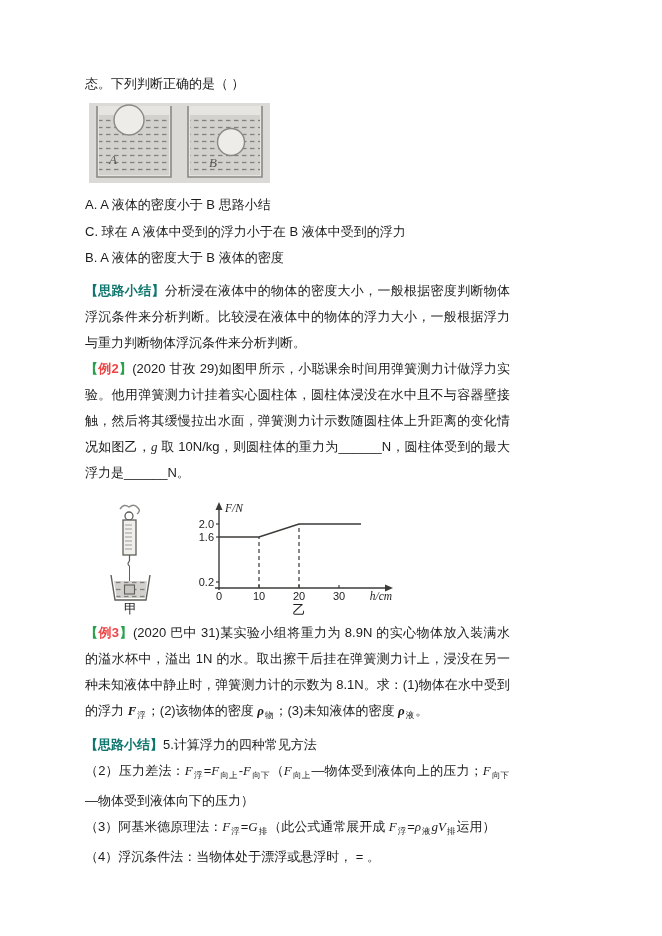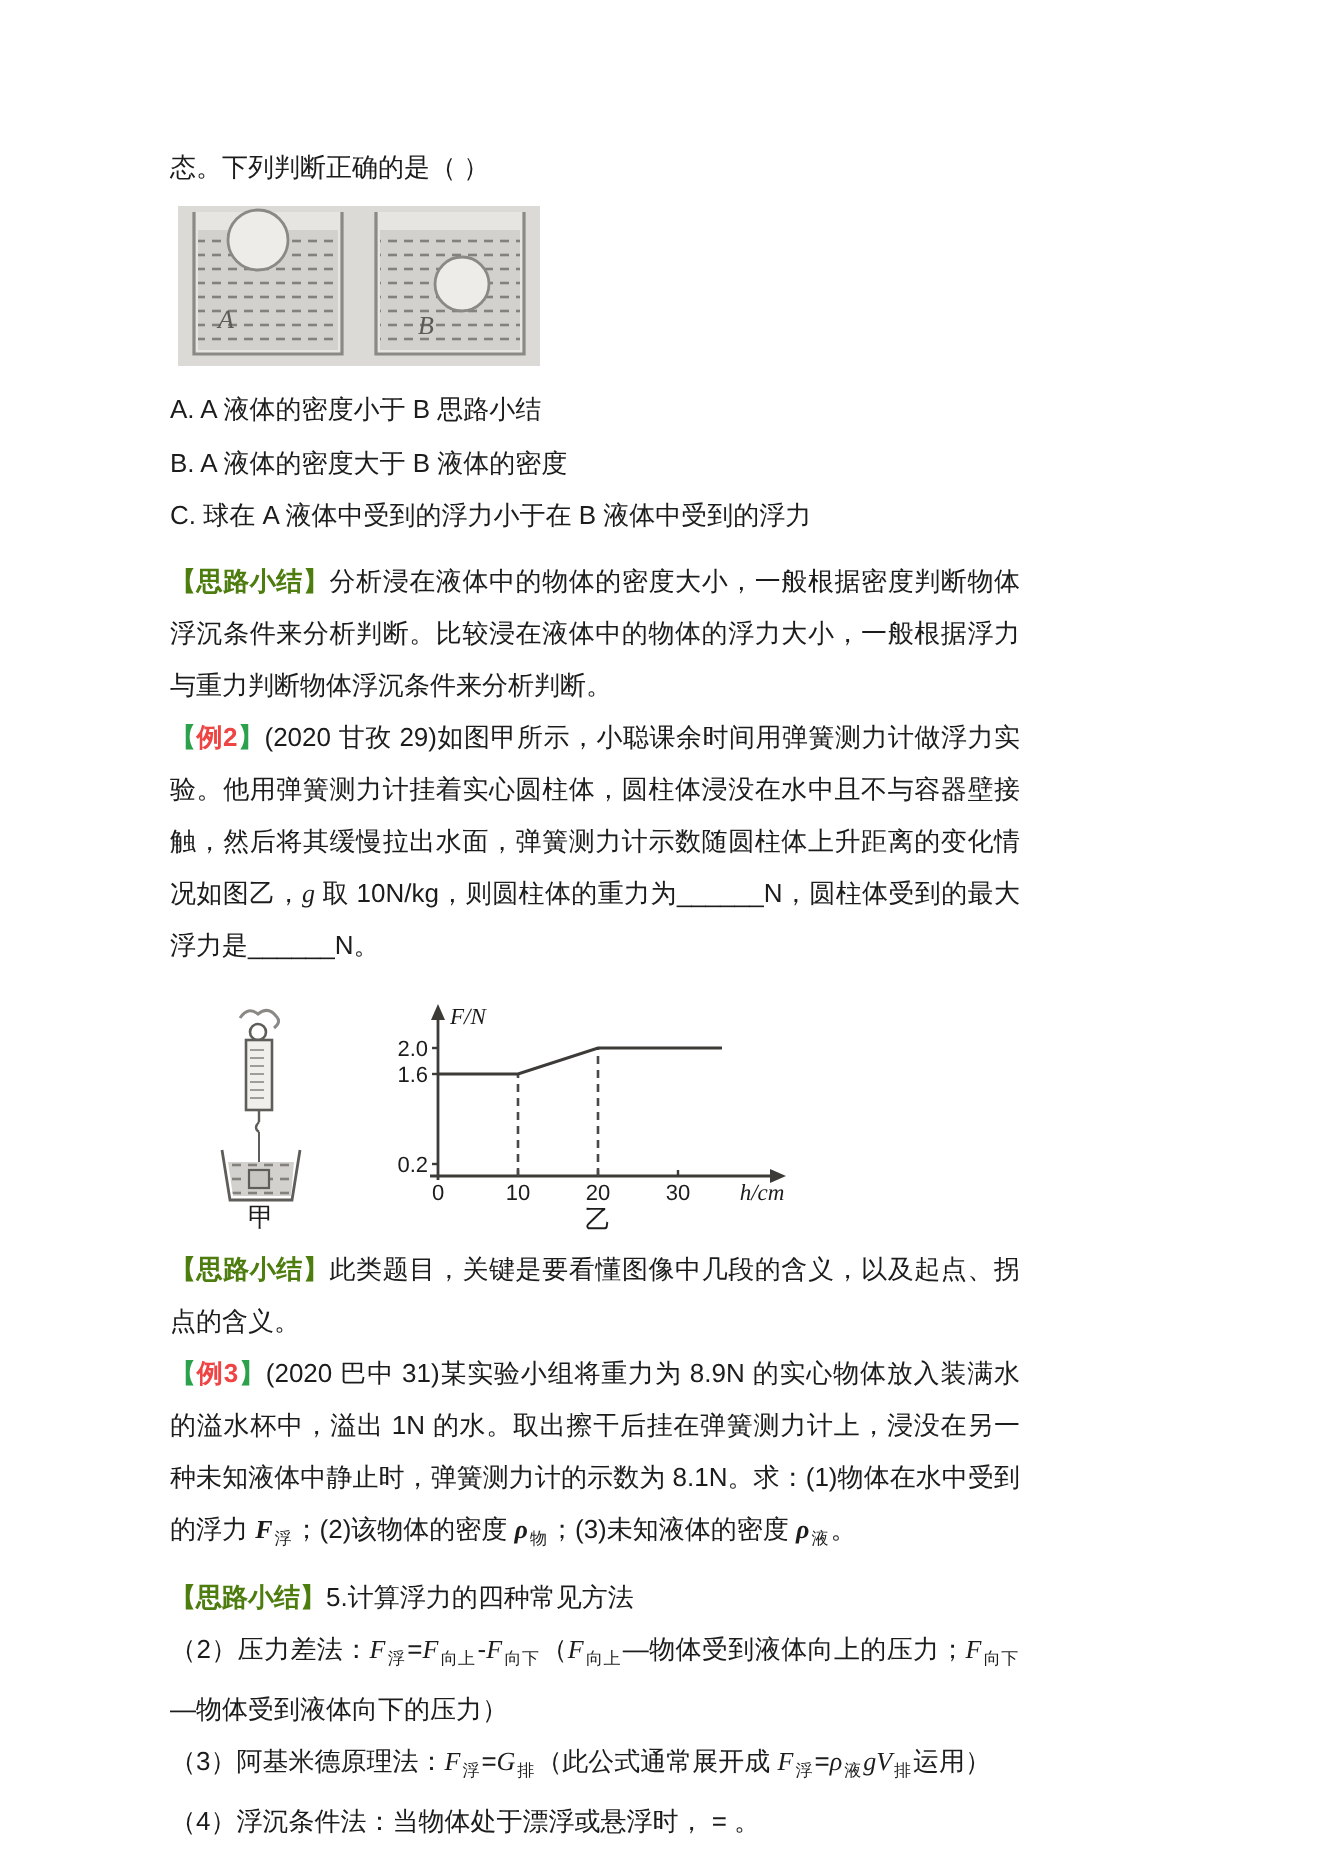--- a/index.html
+++ b/index.html
@@ -5,21 +5,21 @@
   html,body{margin:0;padding:0;background:#ffffff;}
   .page{
     position:relative;width:588px;height:936px;background:#fff;box-sizing:border-box;
     padding:72px 78px 0 85px;
     font-family:"Liberation Sans","DejaVu Sans",sans-serif;
     font-size:13px;color:#1c1c1c;overflow:hidden;
   }
   p{margin:0;line-height:26px;text-align:justify;}
   .q{line-height:24px;}
   .options p{line-height:26.5px;}
-  .marker{color:#4d7c0f;font-weight:bold;}
+  .marker{color:#0f766e;font-weight:bold;}
   .gb{color:#2ba14b;font-weight:bold;}
   .rl{color:#ef4444;font-weight:bold;}
   .mvar{font-family:"Liberation Serif","DejaVu Serif",serif;font-style:italic;}
   .mvar.bi{font-weight:bold;}
   .mvar sub{font-style:normal;font-weight:normal;font-size:8.5px;vertical-align:-3px;
     font-family:"Liberation Sans","DejaVu Sans",sans-serif;margin:0 1px;}
   .fig-beakers{margin:7px 0 6px 4px;}
   .fig-exp{display:flex;align-items:flex-end;gap:16px;margin:12px 0 4px 6px;}
   .gap-s{margin-top:4px;}
   .gap-m{margin-top:6px;}
@@ -52,22 +52,22 @@
         <path d="M99,3 V74 H173 V3" fill="#e6e5e1" stroke="#8a8985" stroke-width="1.6"></path>
         <rect x="101" y="12" width="70" height="60" fill="url(#wp)"></rect>
         <circle cx="142" cy="39" r="13.5" fill="#edece8" stroke="#8a8985" stroke-width="1.4"></circle>
         <text x="120" y="64" font-size="13" fill="#5b5a56" class="ital">B</text>
       </g>
     </svg>
   </div>
 
   <div class="options">
     <p>A. A 液体的密度小于 B 思路小结</p>
+    <p>C. 球在 A 液体中受到的浮力小于在 B 液体中受到的浮力</p>
     <p>B. A 液体的密度大于 B 液体的密度</p>
-    <p>C. 球在 A 液体中受到的浮力小于在 B 液体中受到的浮力</p>
   </div>
 
   <p class="gap-m"><span class="marker">【思路小结】</span><span>分析浸在液体中的物体的密度大小，一般根据密度判断物体浮沉条件来分析判断。比较浸在液体中的物体的浮力大小，一般根据浮力与重力判断物体浮沉条件来分析判断。</span></p>
 
   <p><span><span class="gb">【</span><span class="rl">例2</span><span class="gb">】</span></span><span>(2020 甘孜 29)如图甲所示，小聪课余时间用弹簧测力计做浮力实验。他用弹簧测力计挂着实心圆柱体，圆柱体浸没在水中且不与容器壁接触，然后将其缓慢拉出水面，弹簧测力计示数随圆柱体上升距离的变化情况如图乙，<span class="mvar">g</span> 取 10N/kg，则圆柱体的重力为______N，圆柱体受到的最大浮力是______N。</span></p>
 
   <div class="fig-exp">
     <svg width="78" height="114" viewBox="0 0 78 114">
       <path d="M29,7 q4,-6 9,-2 q5,-4 9,1 q3,3 -1,6" fill="none" stroke="#8a8985" stroke-width="1.5"></path>
       <circle cx="38" cy="14" r="4" fill="none" stroke="#5e5d59" stroke-width="1.3"></circle>
@@ -116,21 +116,20 @@
       <text x="29" y="88" font-size="11" text-anchor="end" fill="#1c1c1c">0.2</text>
       <text x="34" y="102" font-size="11" text-anchor="middle" fill="#1c1c1c">0</text>
       <text x="74" y="102" font-size="11" text-anchor="middle" fill="#1c1c1c">10</text>
       <text x="114" y="102" font-size="11" text-anchor="middle" fill="#1c1c1c">20</text>
       <text x="154" y="102" font-size="11" text-anchor="middle" fill="#1c1c1c">30</text>
       <text x="196" y="102" font-size="11.5" text-anchor="middle" class="ital" fill="#1c1c1c">h/cm</text>
       <text x="114" y="116" font-size="13" text-anchor="middle" fill="#1c1c1c">乙</text>
     </svg>
   </div>
 
-  <p class="gap-m"><span class="marker">【思路小结】</span><span>此类题目，关键是要看懂图像中几段的含义，以及起点、拐点的含义。</span></p>
 
   <p><span><span class="gb">【</span><span class="rl">例3</span><span class="gb">】</span></span><span>(2020 巴中 31)某实验小组将重力为 8.9N 的实心物体放入装满水的溢水杯中，溢出 1N 的水。取出擦干后挂在弹簧测力计上，浸没在另一种未知液体中静止时，弹簧测力计的示数为 8.1N。求：(1)物体在水中受到的浮力 <span class="mvar bi">F<sub>浮</sub></span>；(2)该物体的密度 <span class="mvar bi">ρ<sub>物</sub></span>；(3)未知液体的密度 <span class="mvar bi">ρ<sub>液</sub></span>。</span></p>
 
   <p class="gap-s"><span class="marker">【思路小结】</span><span>5.计算浮力的四种常见方法</span></p>
 
   <p>（2）压力差法：<span class="mvar">F<sub>浮</sub></span>=<span class="mvar">F<sub>向上</sub></span>-<span class="mvar">F<sub>向下</sub></span>（<span class="mvar">F<sub>向上</sub></span>—物体受到液体向上的压力；<span class="mvar">F<sub>向下</sub></span>—物体受到液体向下的压力）</p>
   <p>（3）阿基米德原理法：<span class="mvar">F<sub>浮</sub></span>=<span class="mvar">G<sub>排</sub></span>（此公式通常展开成 <span class="mvar">F<sub>浮</sub></span>=<span class="mvar">ρ<sub>液</sub></span><span class="mvar">g</span><span class="mvar">V<sub>排</sub></span>运用）</p>
   <p>（4）浮沉条件法：当物体处于漂浮或悬浮时， = 。</p>
 
 </div>

